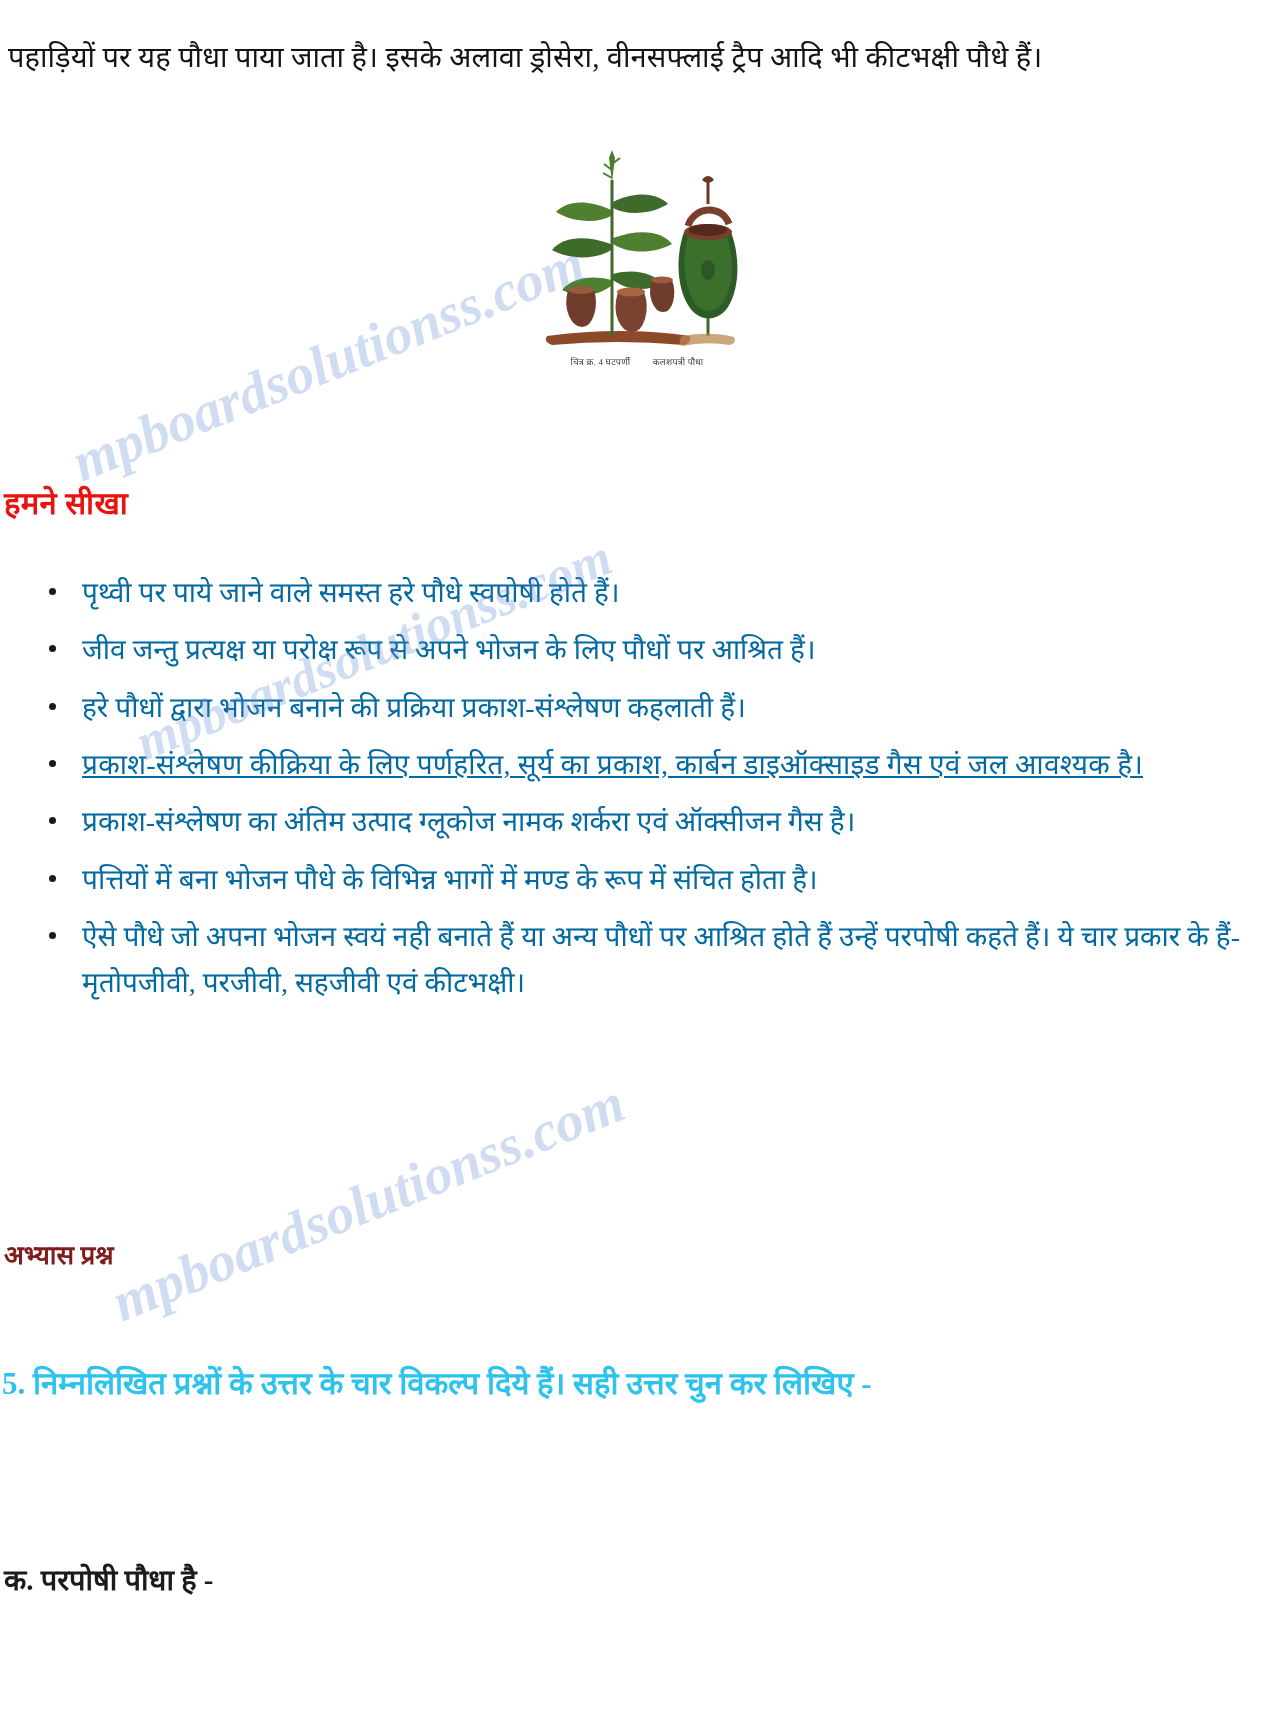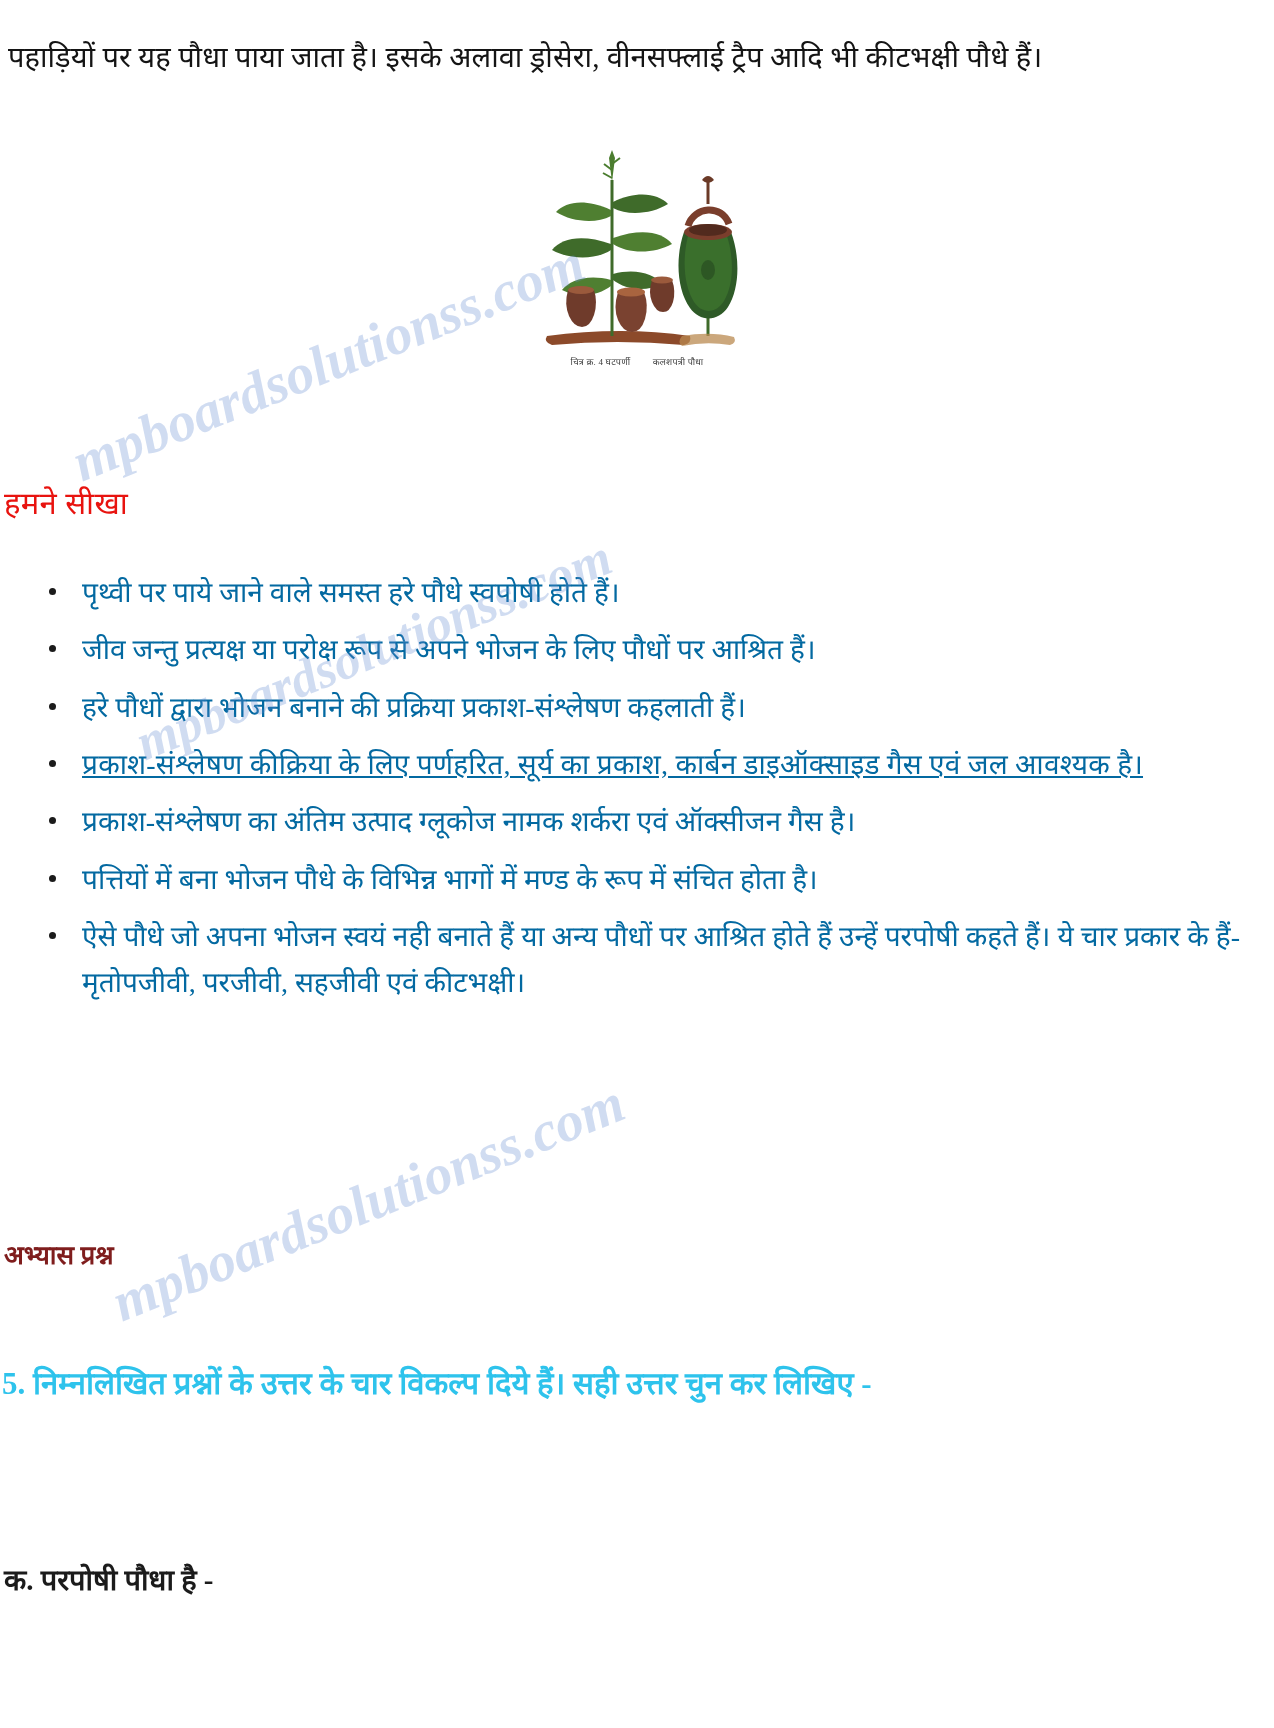--- a/index.html
+++ b/index.html
@@ -66,21 +66,21 @@
     margin-top: 44px;
   }
   .fig-caption span { display:inline-block; padding: 0 10px; }
 
   
   .h-red {
     position: absolute;
     left: 4px;
     top: 455px;
     font-size: 31px;
-    font-weight: normal;
+    font-weight: bold;
     color: #e8130f;
     letter-spacing: 0.3px;
   }
   .h-cyan-1 {
     position: absolute;
     left: 4px;
     top: 1210px;
     font-size: 26px;
     font-weight: bold;
     color: #7f1d1d;

